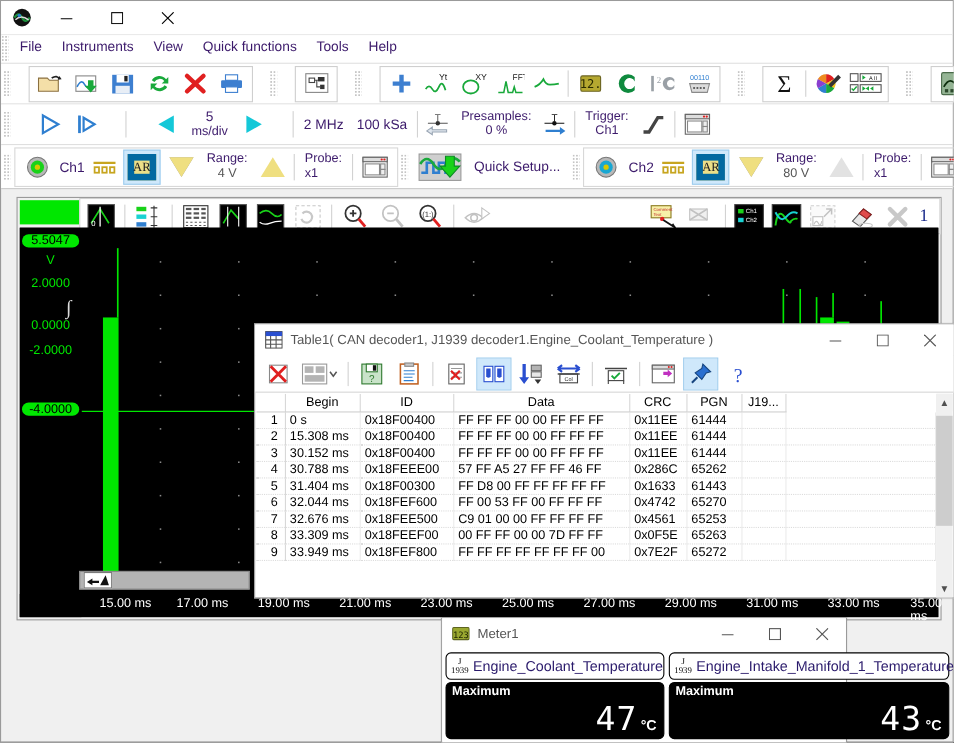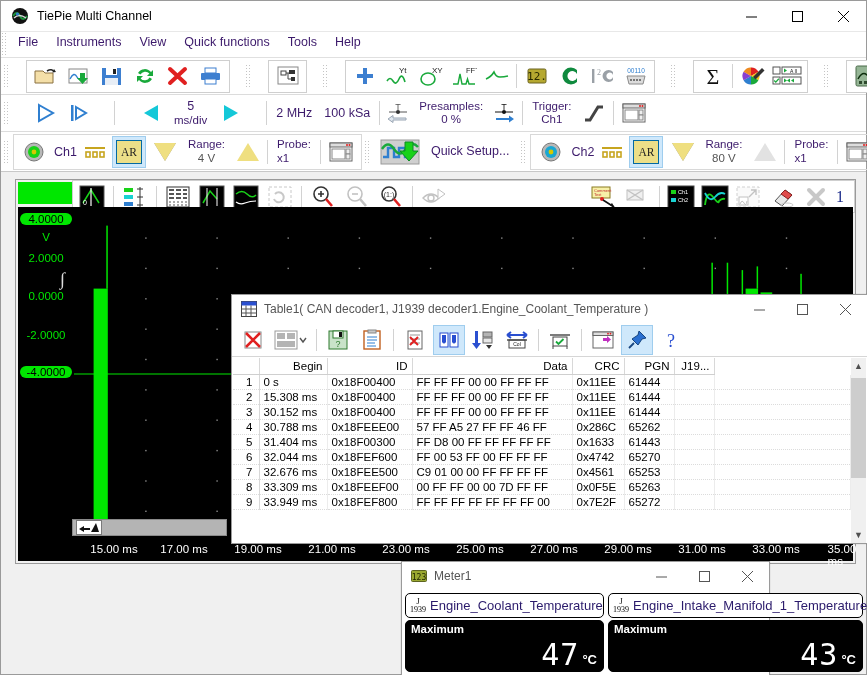--- a/index.html
+++ b/index.html
@@ -50,21 +50,21 @@
           margin:0 1px; }
   .tsep { width:1px; height:24px; background:#d2d2d2; margin:0 3px; }
   .tlabel { color:#3c1a6b; font-size:11.5px; text-align:center; line-height:1.15; padding:0 6px;
             white-space:nowrap;}
   .tlabel .big { font-size:12.5px; }
 
   
   .chanbar { display:flex; align-items:center; background:#ffffff; height:40px;
              border-bottom:1px solid #c8c8c8; padding:0 2px; }
   .chgroup { display:flex; align-items:center; height:36px; border:1px solid #d8d8d8; padding:0 3px; margin:0 2px;}
-  .arbox { width:26px; height:24px; background:#ecdf88; border:1px solid #0369a1;
+  .arbox { width:26px; height:24px; background:#ecdf88; border:6px solid #0369a1;
            display:flex; align-items:center; justify-content:center; font-size:11.5px;
            color:#222; font-family:"Liberation Serif", serif; }
   .arwrap { padding:3px; background:#cfe8fb; border:1px solid #9fcdee; margin:0 3px;}
   .ttri { width:0; height:0; }
   .ttri.down { border-left:11px solid transparent; border-right:11px solid transparent;
                border-top:18px solid #efdf80; filter:drop-shadow(0 0 0 #999); }
   .ttri.up { border-left:11px solid transparent; border-right:11px solid transparent;
              border-bottom:18px solid #efdf80; }
   .ttri.up.dis { border-bottom-color:#e2e2e2; }
 
@@ -94,21 +94,21 @@
   .cwbtns { display:flex; }
   .cwbtn { width:43px; height:28px; display:flex; align-items:center; justify-content:center; color:#333;}
   .cw-toolbar { height:34px; display:flex; align-items:center; border-bottom:1px solid #d6d6d6;
                 background:#fff; padding:0 4px;}
   .ctb { width:30px; height:28px; display:flex; align-items:center; justify-content:center; margin:0 2px;}
   .ctb.sel { background:#cfe8fb; outline:1px solid #9fcdee;}
   .csep { width:1px; height:22px; background:#d2d2d2; margin:0 4px;}
 
   table.grid { border-collapse:collapse; width:100%; font-family:"Liberation Sans", sans-serif;
                font-size:11.5px; table-layout:fixed; }
-  table.grid th { font-weight:normal; text-align:right; padding:2px 4px; color:#000;
+  table.grid th { font-weight:normal; text-align:center; padding:2px 4px; color:#000;
                   border-right:1px solid #d8d8d8; border-bottom:1px solid #cfcfcf; background:#fff;}
   table.grid td { padding:1px 4px; color:#000; border-right:1px solid #ececec;
                   border-bottom:1px dotted #dcdcdc; white-space:nowrap; overflow:hidden;}
   table.grid td.rownum { text-align:right; color:#000; border-right:1px solid #d8d8d8;
                          padding-right:6px; }
   table.grid th.rownum { border-right:1px solid #d8d8d8; }
 
   
   .meter-body { background:#ffffff; padding:3px; }
   .meter-row { display:flex; gap:4px; }
@@ -139,21 +139,20 @@
 
   <div class="titlebar">
     <span class="tb-icon">
       <svg width="18" height="18" viewBox="0 0 18 18">
         <circle cx="9" cy="9" r="8" fill="#111"></circle>
         <path d="M2 9 Q6 3 9 9 T16 9" stroke="#1b8f3a" stroke-width="2" fill="none"></path>
         <path d="M3 11 Q8 6 15 11" stroke="#d8d8d8" stroke-width="1.4" fill="none"></path>
         <circle cx="6.5" cy="7" r="1.6" fill="#2f7fd0"></circle>
       </svg>
     </span>
-    <span class="tb-text">TiePie Multi Channel</span>
     <div class="wbtns">
       <div class="wbtn">
         <svg width="11" height="11">
             <line x1="0" y1="6" x2="11" y2="6" stroke="#000" stroke-width="1"></line>
           </svg>
       </div>
       <div class="wbtn">
         <svg width="11" height="11">
             <rect x="0.5" y="0.5" width="10" height="10" fill="none" stroke="#000" stroke-width="1"></rect>
           </svg>
@@ -695,25 +694,25 @@
       <div class="gtbtn">
         <svg width="26" height="24" viewBox="0 0 26 24">
           <path d="M5 5 L19 19 M19 5 L5 19" stroke="#c8c8c8" stroke-width="4" stroke-linecap="round"></path>
         </svg>
       </div>
       <div style="color:#1a2a8a;font-size:16px;margin:0 8px 0 2px;font-family:'Liberation Serif',serif;">1</div>
     </div>
 
     <div class="plotarea">
       <div class="yaxis">
-        <div class="ylab hl" style="top:6px;">4.0000</div>
+        <div class="ylab hl" style="top:6px;">5.5047</div>
         <div class="ylab" style="top:24px;">V</div>
         <div class="ylab" style="top:45px;">2.0000</div>
         <div class="ylab" style="top:83px;">0.0000</div>
-        <div class="ylab" style="top:122px;">-2.0000</div>
+        <div class="ylab" style="top:106px;">-2.0000</div>
         <div class="ylab hl" style="top:159px;">-4.0000</div>
         <div style="position:absolute;left:42px;top:62px;width:12px;height:26px;color:#dcdcdc;font-size:18px;font-family:'Liberation Serif',serif;">∫</div>
       </div>
 
       <div class="plotgrid">
         <svg id="trace-svg" width="783" height="334" viewBox="0 0 783 334" style="display:block;">
 
           <g fill="#7a7a7a">
             
           </g>

